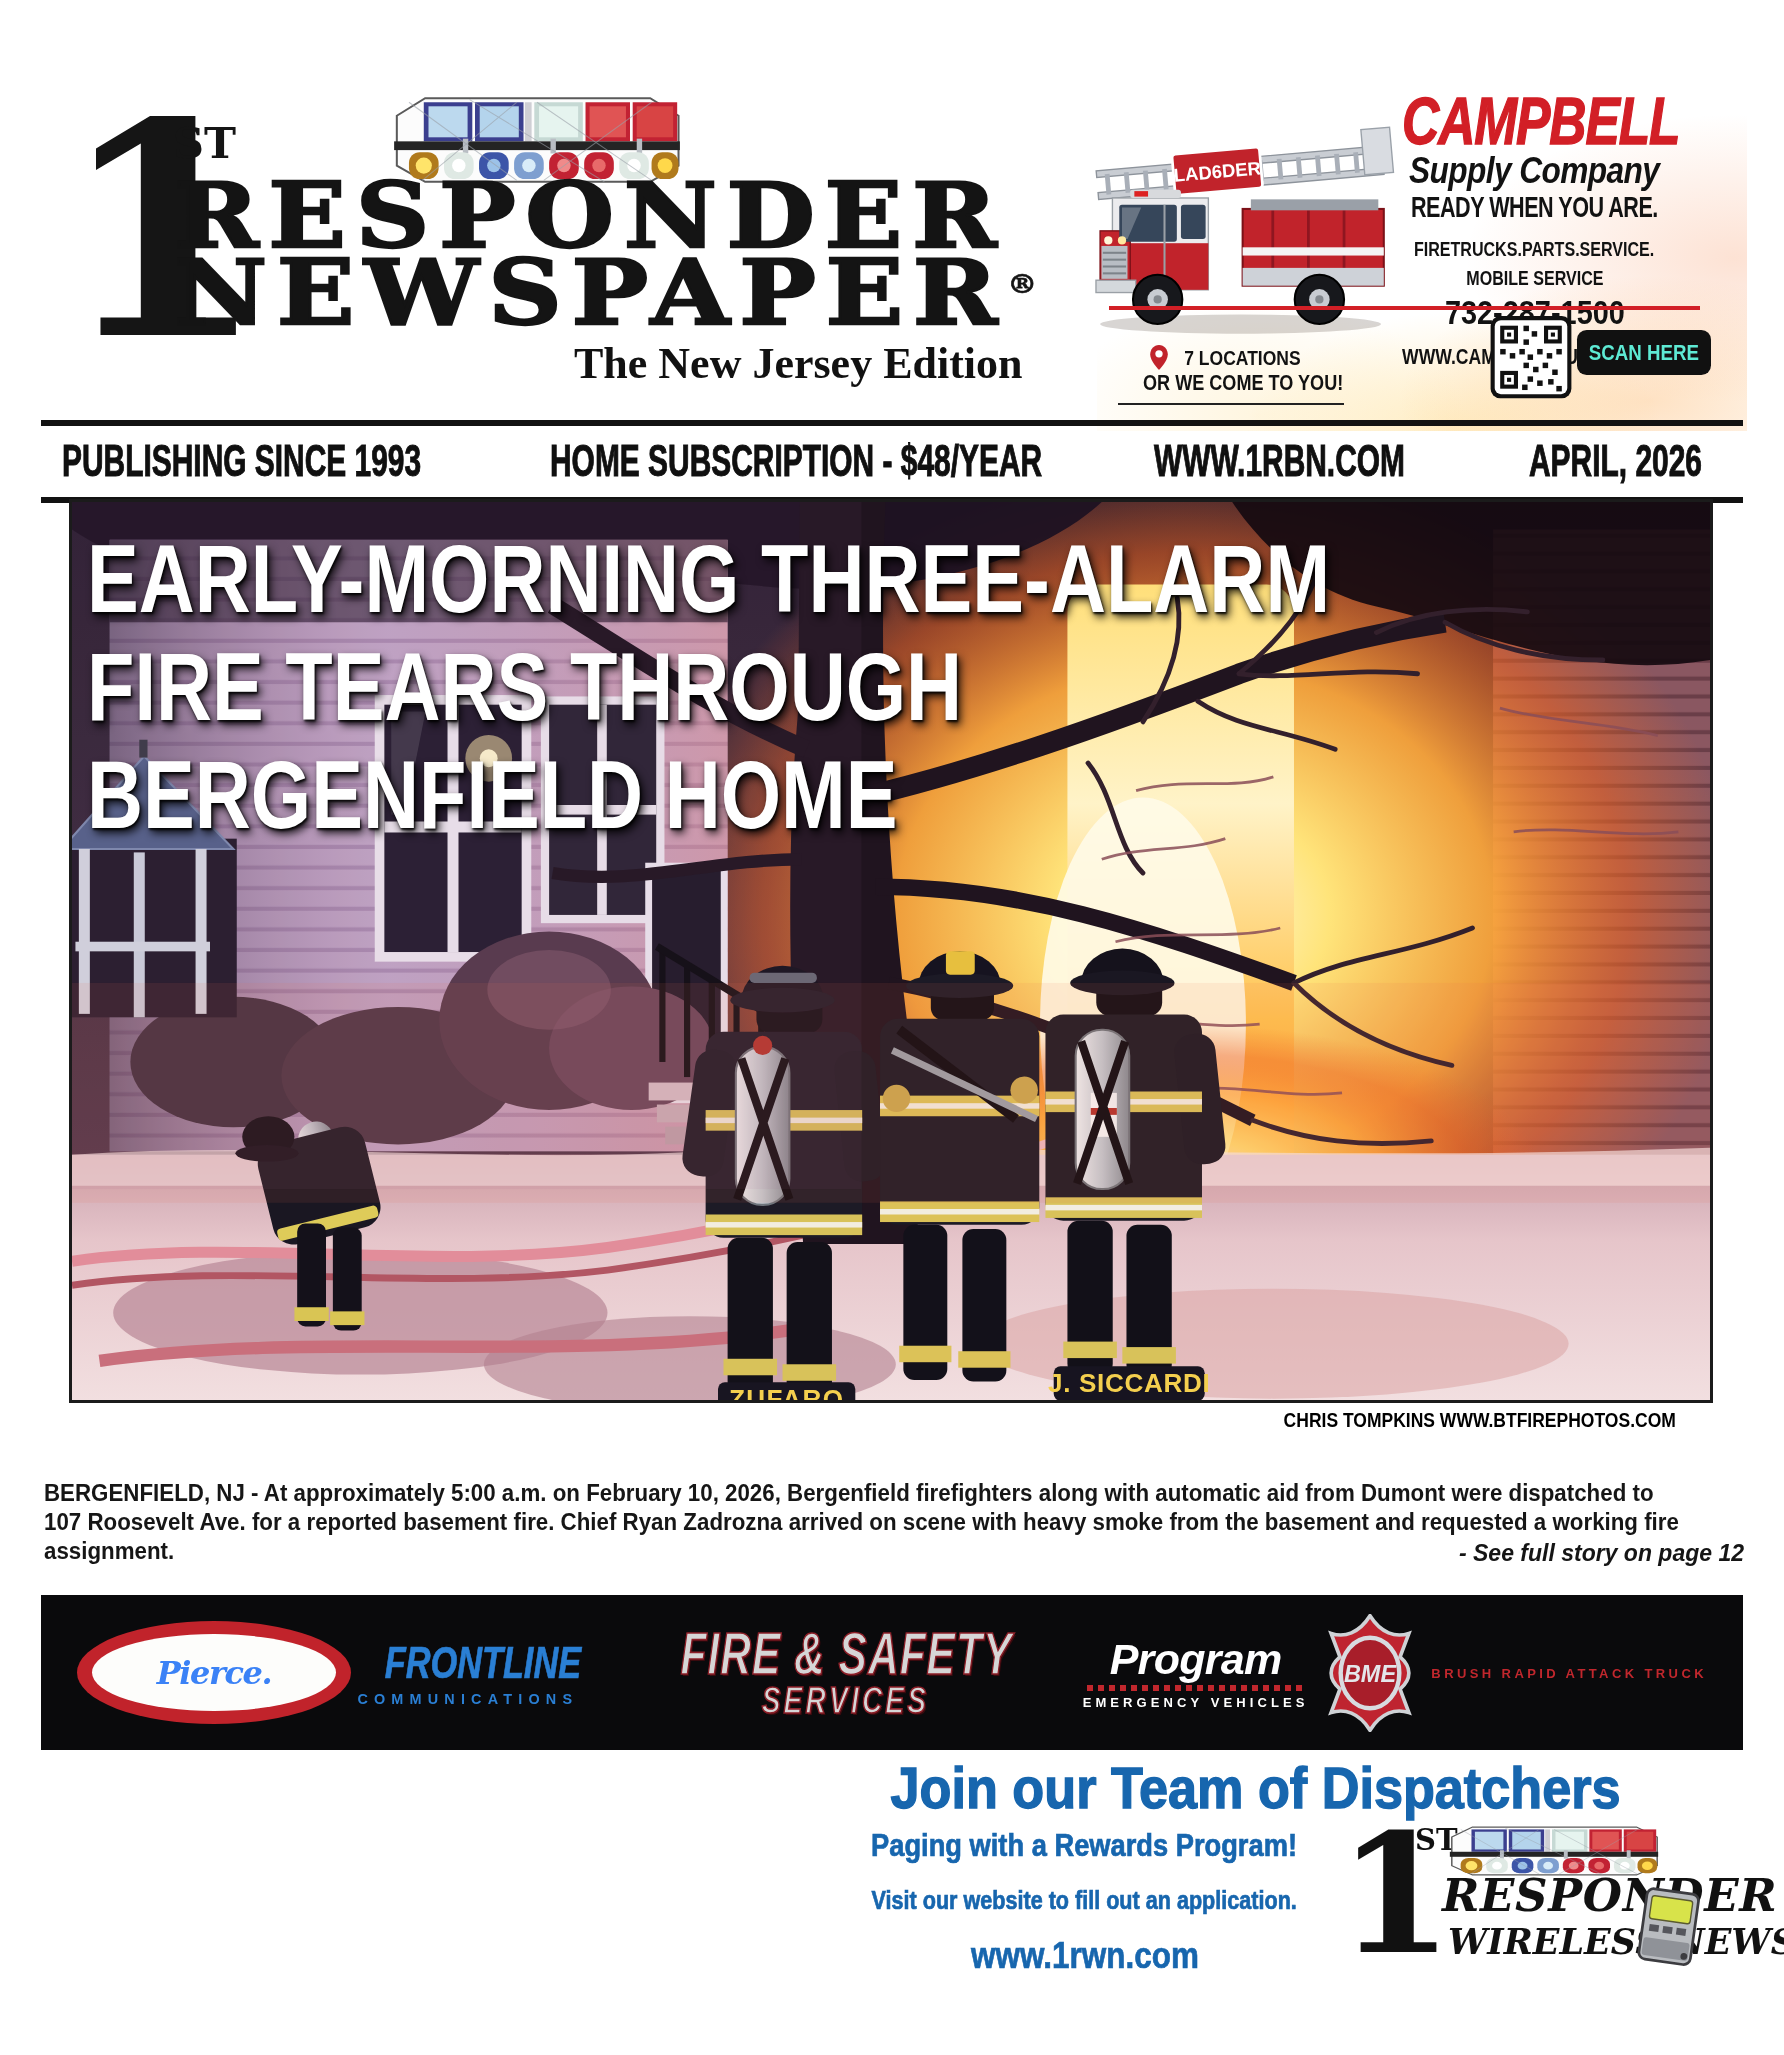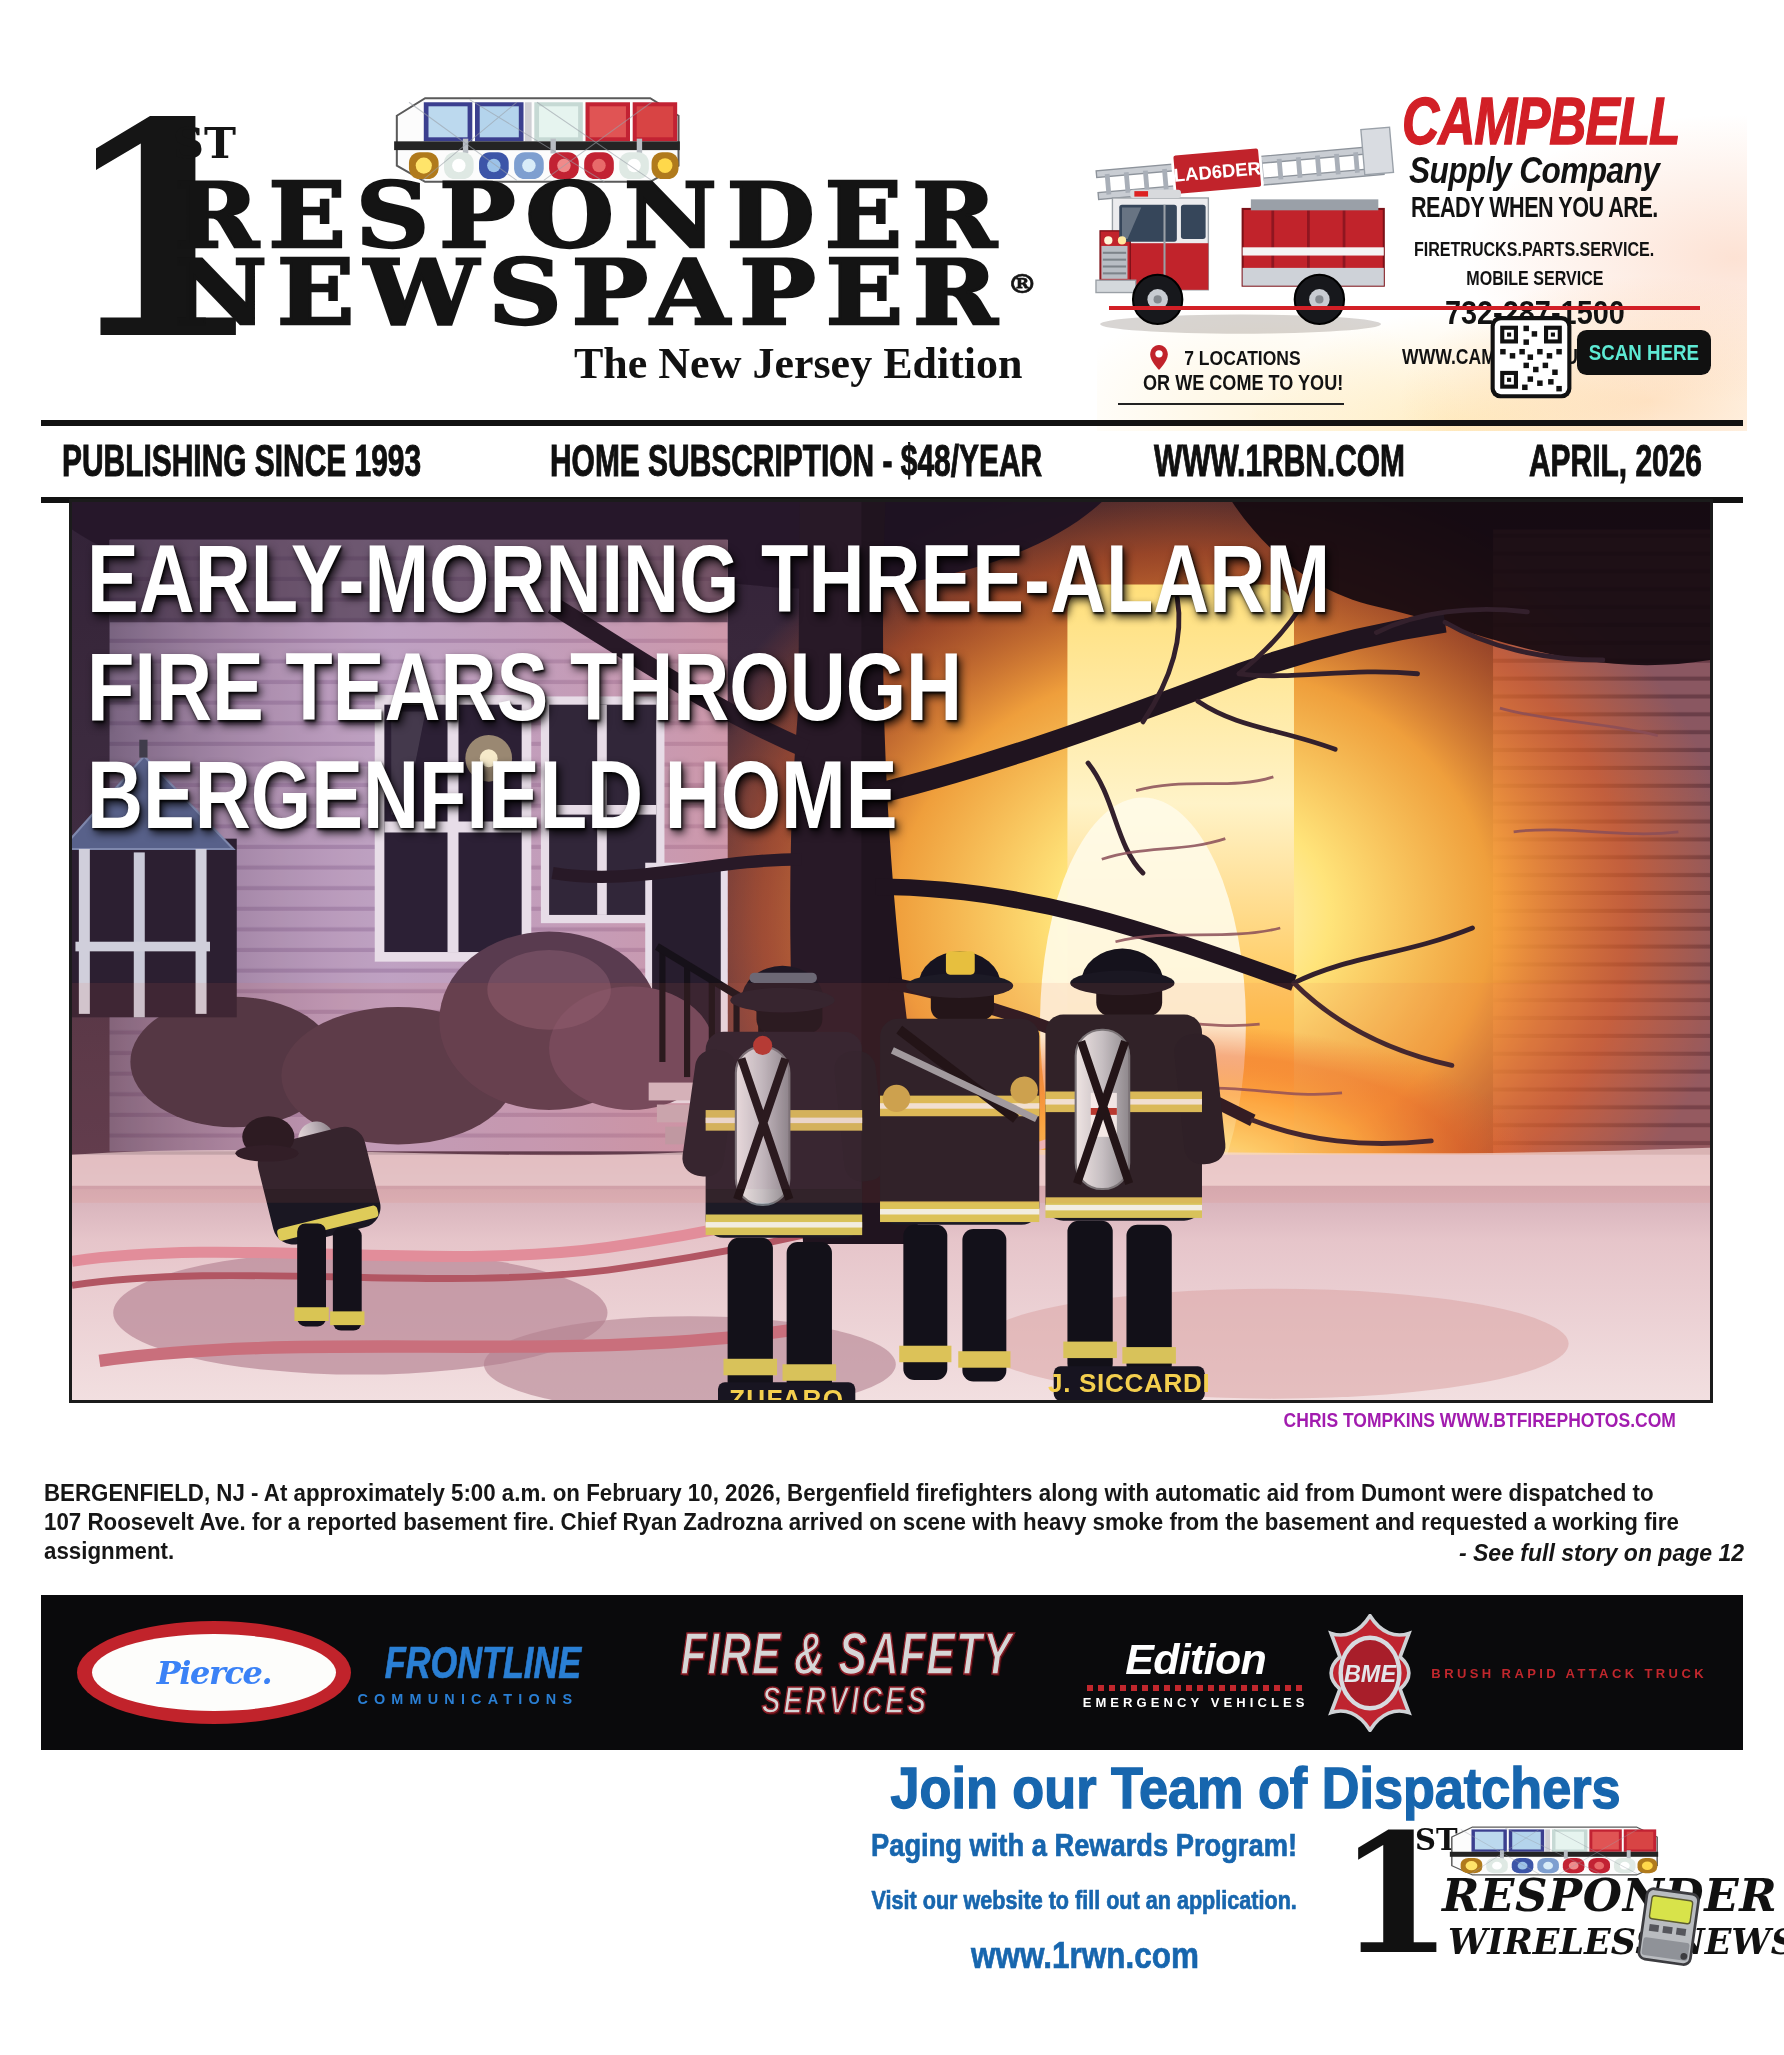--- a/index.html
+++ b/index.html
@@ -44,21 +44,21 @@
   .c-loc-rule{margin-top:6.9px;height:2.1px;background:#222;}
   .c-contact{position:absolute;left:253px;top:272px;width:144px;text-align:center;color:#d21f26;font-weight:bold;font-size:29px;line-height:1.25;}
   .scan-pill{position:absolute;left:480px;top:283px;width:134px;height:45px;background:#111;border-radius:9.6px;
              color:#5eead4;font-weight:bold;font-size:22px;display:flex;align-items:center;justify-content:center;}
 
   
   .photo{left:69px;top:499px;width:1644px;height:904px;border:3.4px solid #1b1b1b;box-sizing:border-box;background:#241b2b;}
   .scene{position:absolute;left:0;top:0;width:100%;height:100%;}
   .headline{position:absolute;left:15px;top:23px;color:#fff;font-weight:bold;font-size:97px;line-height:108px;white-space:nowrap;
             text-shadow:4.1px 4.8px 9.6px rgba(0,0,0,.85), 1.4px 2.1px 2.7px rgba(0,0,0,.9);}
-  .credit{left:69px;top:1408px;width:1641px;text-align:right;font-weight:bold;font-size:20.6px;color:#a21caf;}
+  .credit{left:69px;top:1408px;width:1641px;text-align:right;font-weight:bold;font-size:20.6px;color:#000000;}
   .body-text{left:44px;top:1456px;width:1700px;font-weight:bold;font-size:23px;line-height:29px;color:#161616;transform:scaleX(.97);transform-origin:0 0;}
   .see-story{left:1029px;top:1540px;width:715px;text-align:right;font-weight:bold;font-style:italic;font-size:23px;color:#151515;}
 
   
   .banner{left:41px;top:1595px;width:1702px;height:155px;background:#0a0a0c;display:flex;align-items:center;justify-content:space-between;padding:0 36px;box-sizing:border-box;}
   .pierce{width:274px;height:103px;background:#c1232b;border-radius:50%;display:flex;align-items:center;justify-content:center;}
   .pierce-in{width:244px;height:77px;background:#fdfdfb;border-radius:50%;display:flex;align-items:center;justify-content:center;
              font-family:"DejaVu Serif",serif;font-style:italic;font-weight:bold;font-size:32px;color:#3b82f6;letter-spacing:-1.4px;}
   .frontline{text-align:left;color:#2a7fd4;}
   .fl1{font-weight:bold;font-style:italic;font-size:44px;letter-spacing:0;-webkit-text-stroke:0.7px #2a7fd4;}
@@ -536,21 +536,21 @@
   </div>
   <div class="frontline">
     <div class="fl1"><span class="ib sx78 cx">FRONTLINE</span></div>
     <div class="fl2">COMMUNICATIONS</div>
   </div>
   <div class="fss">
     <div class="fss1"><span class="ib sx72 cx">FIRE &amp; SAFETY</span></div>
     <div class="fss2"><span class="ib sx78 cx">SERVICES</span></div>
   </div>
   <div class="skeeter">
-    <div class="sk1">Edition</div>
+    <div class="sk1">Program</div>
     <div class="sk-strip"></div>
     <div class="sk2">EMERGENCY VEHICLES</div>
   </div>
   <svg width="110" height="118" viewBox="0 0 150 160">
     <path d="M75,2 C60,26 40,32 22,26 L34,58 C18,72 18,88 34,102 L22,134 C40,128 60,134 75,158 C90,134 110,128 128,134 L116,102 C132,88 132,72 116,58 L128,26 C110,32 90,26 75,2 Z" fill="#bf2430" stroke="#cfd2d6" stroke-width="5"></path>
     <ellipse cx="75" cy="80" rx="40" ry="48" fill="#a81e2a" stroke="#d8dbe0" stroke-width="6"></ellipse>
     <text x="75" y="92" text-anchor="middle" fill="#e4e6ea" font-size="32" font-weight="bold" font-style="italic" font-family="Liberation Sans, sans-serif">BME</text>
   </svg>
   <div class="brat">
     <div class="br2">BRUSH RAPID ATTACK TRUCK</div>

